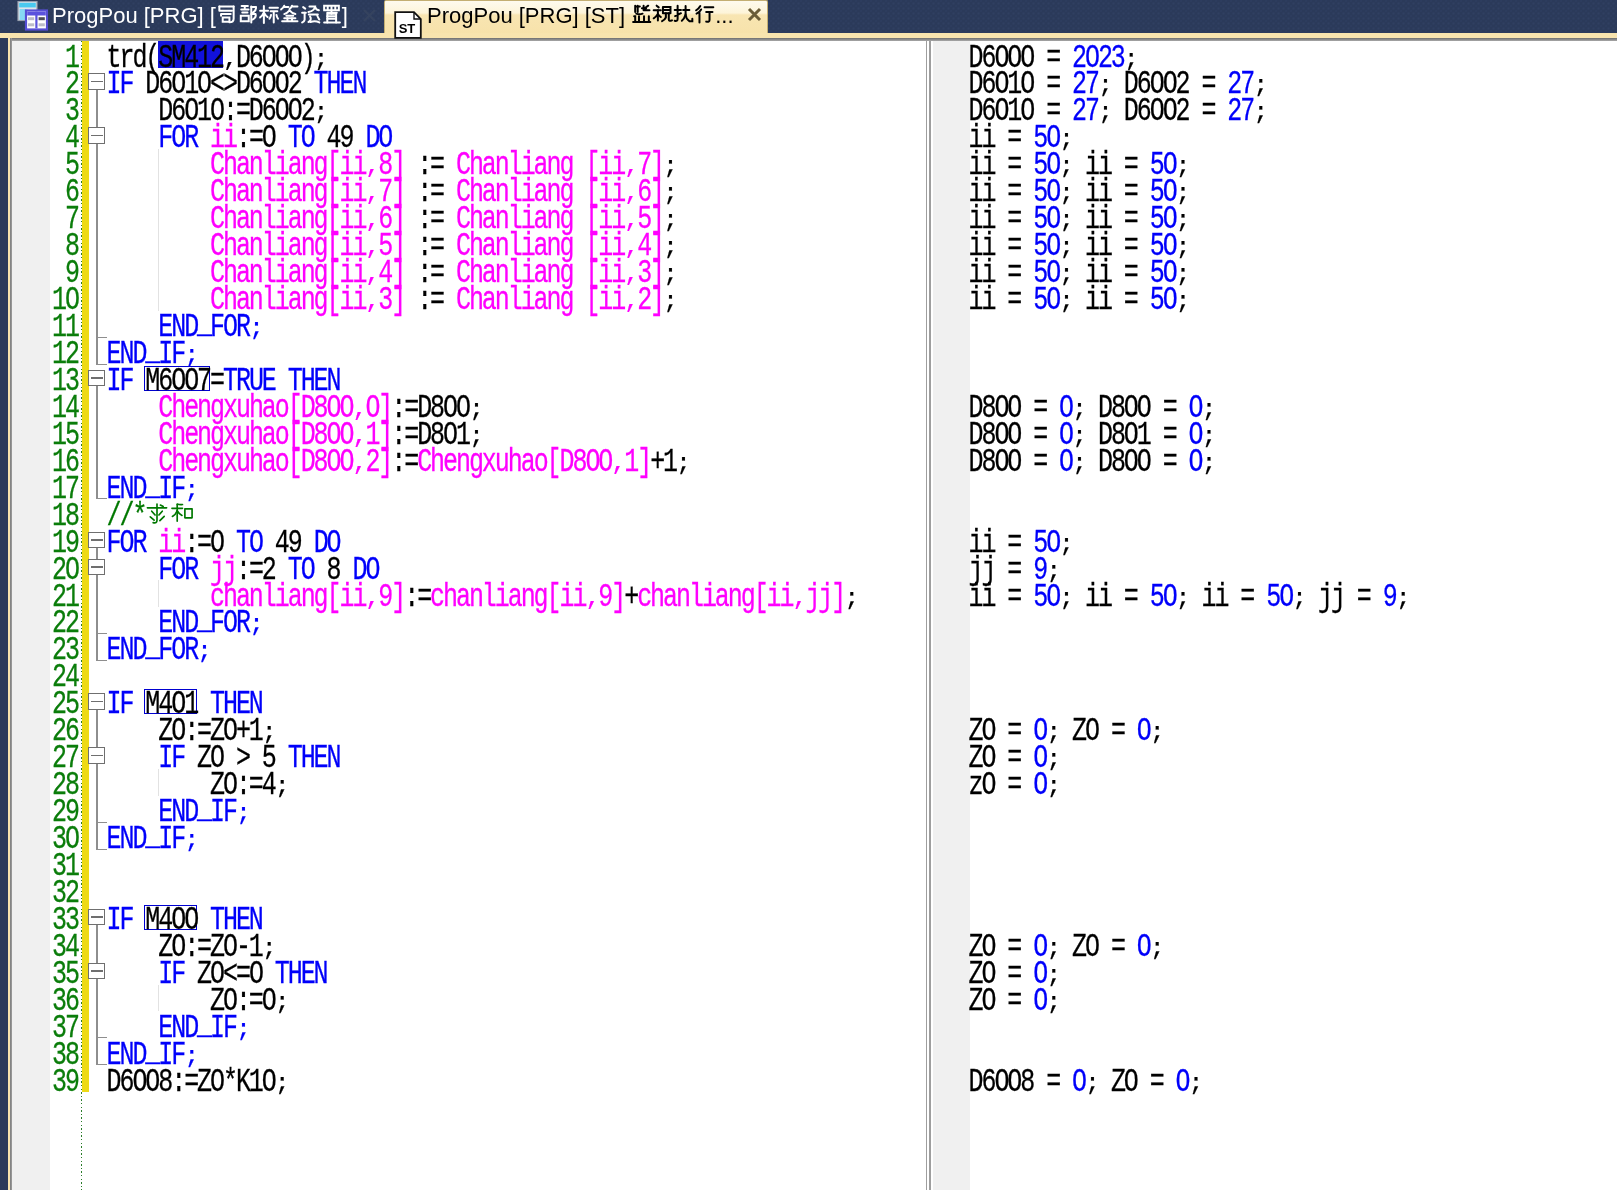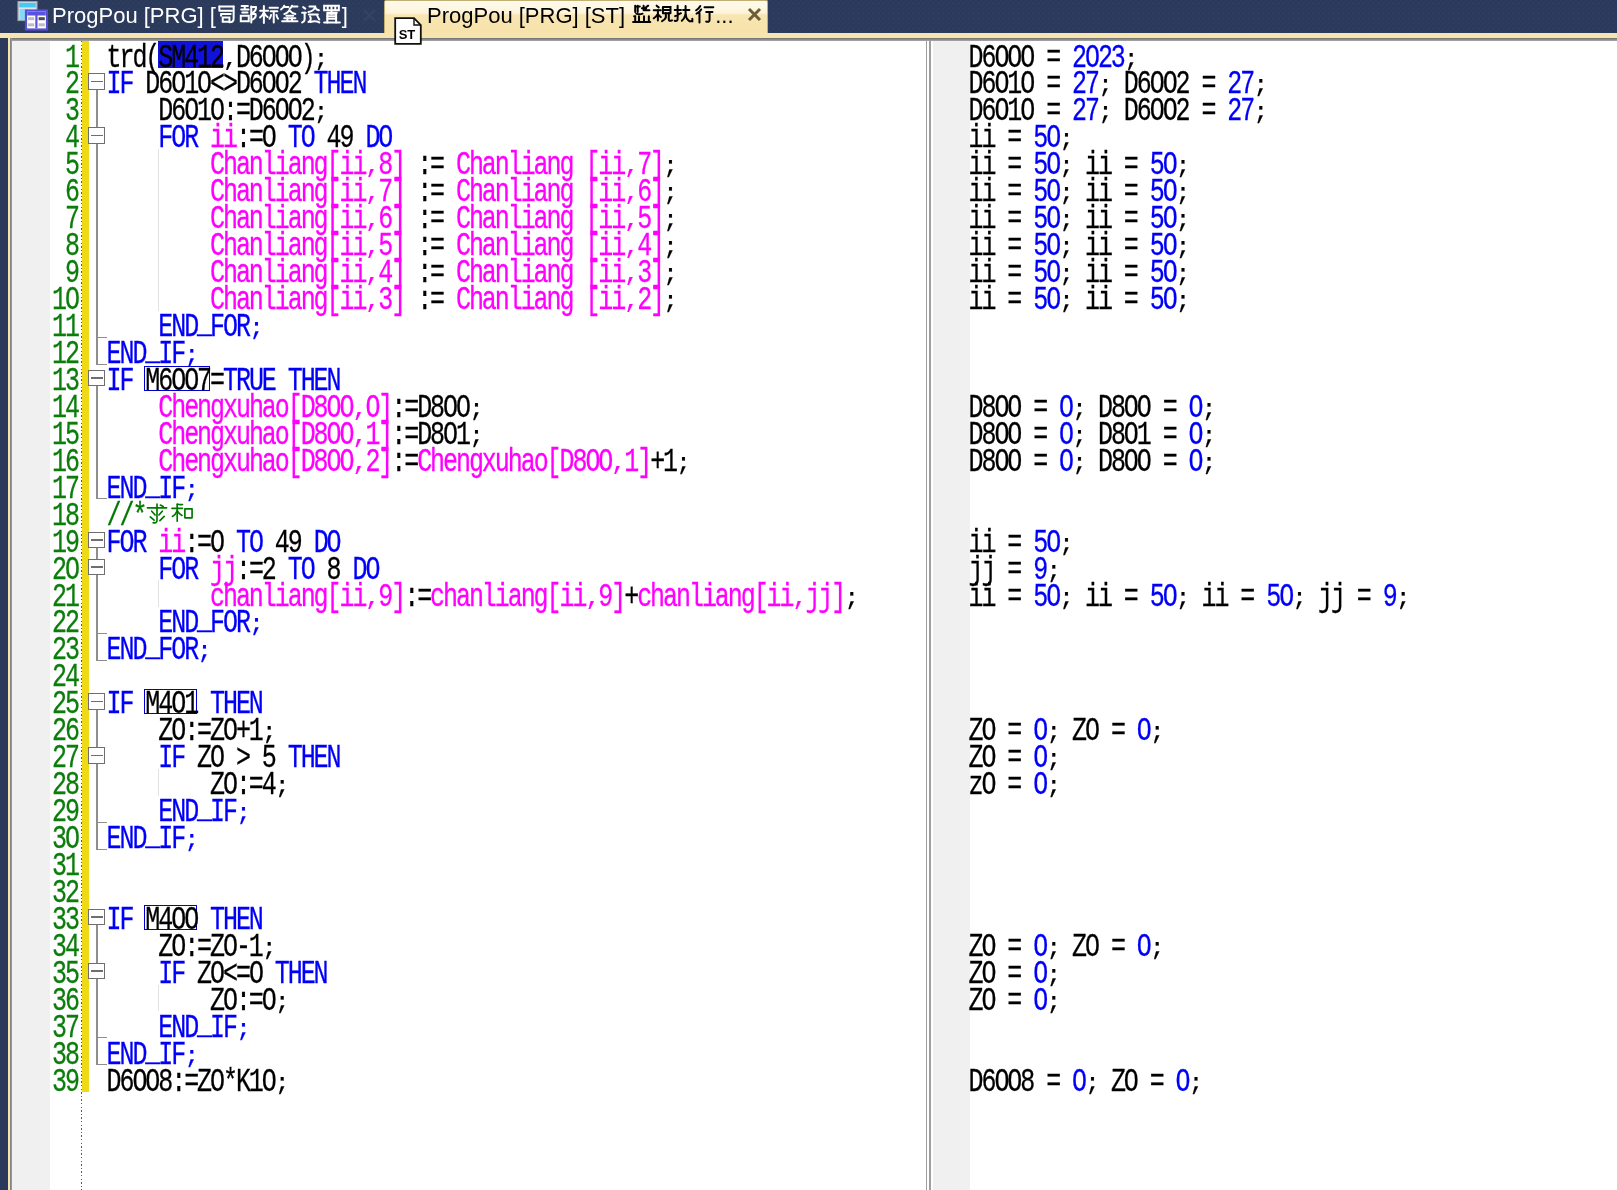--- a/index.html
+++ b/index.html
@@ -37,21 +37,21 @@
   background:#fff;z-index:4}
 .fminus {position:absolute;left:90.8px;width:11.8px;height:1.5px;background:#6f6f6f;z-index:4}
 .vln {position:absolute;left:96.4px;width:1.2px;background:#8e8e8e;z-index:2}
 .hln {position:absolute;left:96.4px;width:10.4px;height:1.2px;background:#8e8e8e;z-index:2}
 .dbox {position:absolute;height:24.8px;border:1.2px solid #0000d0;z-index:2}
 .sel {position:absolute;height:26.9px;background:#1111dc;z-index:1}
 .split1{position:absolute;left:925.8px;top:40.8px;width:1.2px;height:1150px;background:#9e9e9e}
 .split2{position:absolute;left:929.4px;top:40.8px;width:1.2px;height:1150px;background:#9e9e9e}
 .marg2 {position:absolute;left:932.6px;top:40.8px;width:37px;height:1150px;background:#f0f0f0}
 .icon1 {position:absolute;left:17px;top:1px;z-index:7}
-.sticon {position:absolute;left:394px;top:17px;z-index:7}
+.sticon {position:absolute;left:394px;top:11px;z-index:7}
 .x1 {position:absolute;left:361px;top:7px;z-index:7}
 .x2 {position:absolute;left:746px;top:6px;z-index:7}
 </style></head><body>
 <div class="tabbar"></div>
 <div class="tab2"></div>
 <div class="icon1"><svg width="31" height="30" viewBox="0 0 31 30">
  <rect x="1" y="0.5" width="19" height="19" fill="#dfe4ec" stroke="#98a0af" stroke-width="1.2"></rect>
  <rect x="2.2" y="1.8" width="16.6" height="4.6" fill="#4ac9f0"></rect>
  <rect x="2.6" y="8" width="7" height="11" fill="#86d9f3"></rect>
  <rect x="11" y="8" width="8" height="3.4" fill="#eef1f5"></rect>

